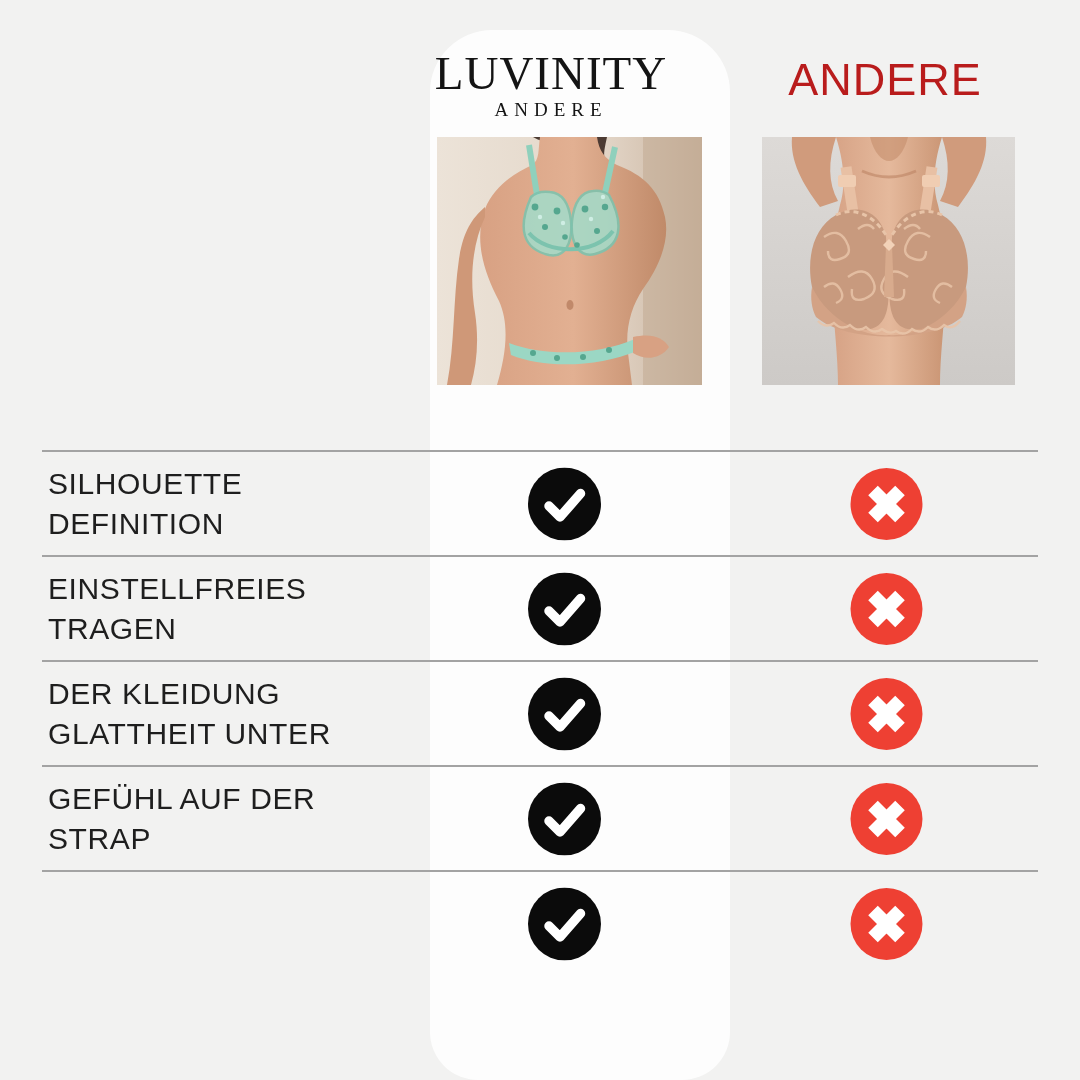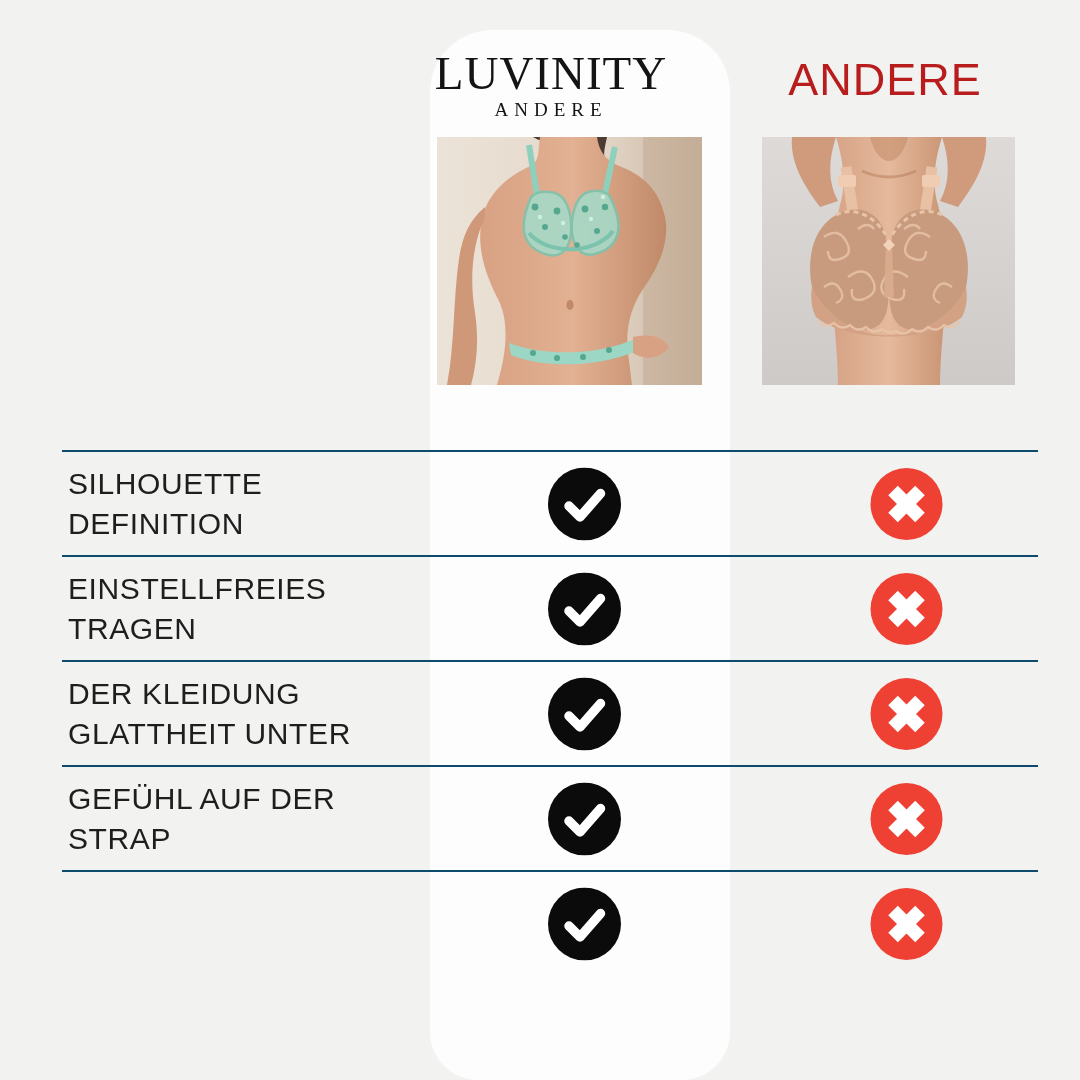--- a/index.html
+++ b/index.html
@@ -18,21 +18,21 @@
     font-size:45px;letter-spacing:1px;color:#b91c1c;}
 
   
   .photo{position:absolute;top:137px;height:248px;overflow:hidden;}
   .photo svg{display:block;}
   .photo-brand{left:437px;width:265px;}
   .photo-competitor{left:762px;width:253px;}
 
   
   .table{position:absolute;left:42px;top:450px;width:996px;height:630px;}
-  .row{position:relative;height:105px;border-top:2px solid #0c4a6e;box-sizing:border-box;margin-left:20px;}
+  .row{position:relative;height:105px;border-top:2px solid #a3a3a3;box-sizing:border-box;}
   .row-label{position:absolute;left:6px;top:50%;transform:translateY(-50%);
     font-size:30px;line-height:40px;letter-spacing:0.6px;color:#1e1e1e;}
   .row-label span{display:block;white-space:nowrap;}
   .cell-icon{position:absolute;top:50%;transform:translateY(-50%);width:73px;height:73px;}
   .cell-brand{left:486px;}
   .cell-competitor{left:808px;}
 </style>
 </head>
 <body>
 

